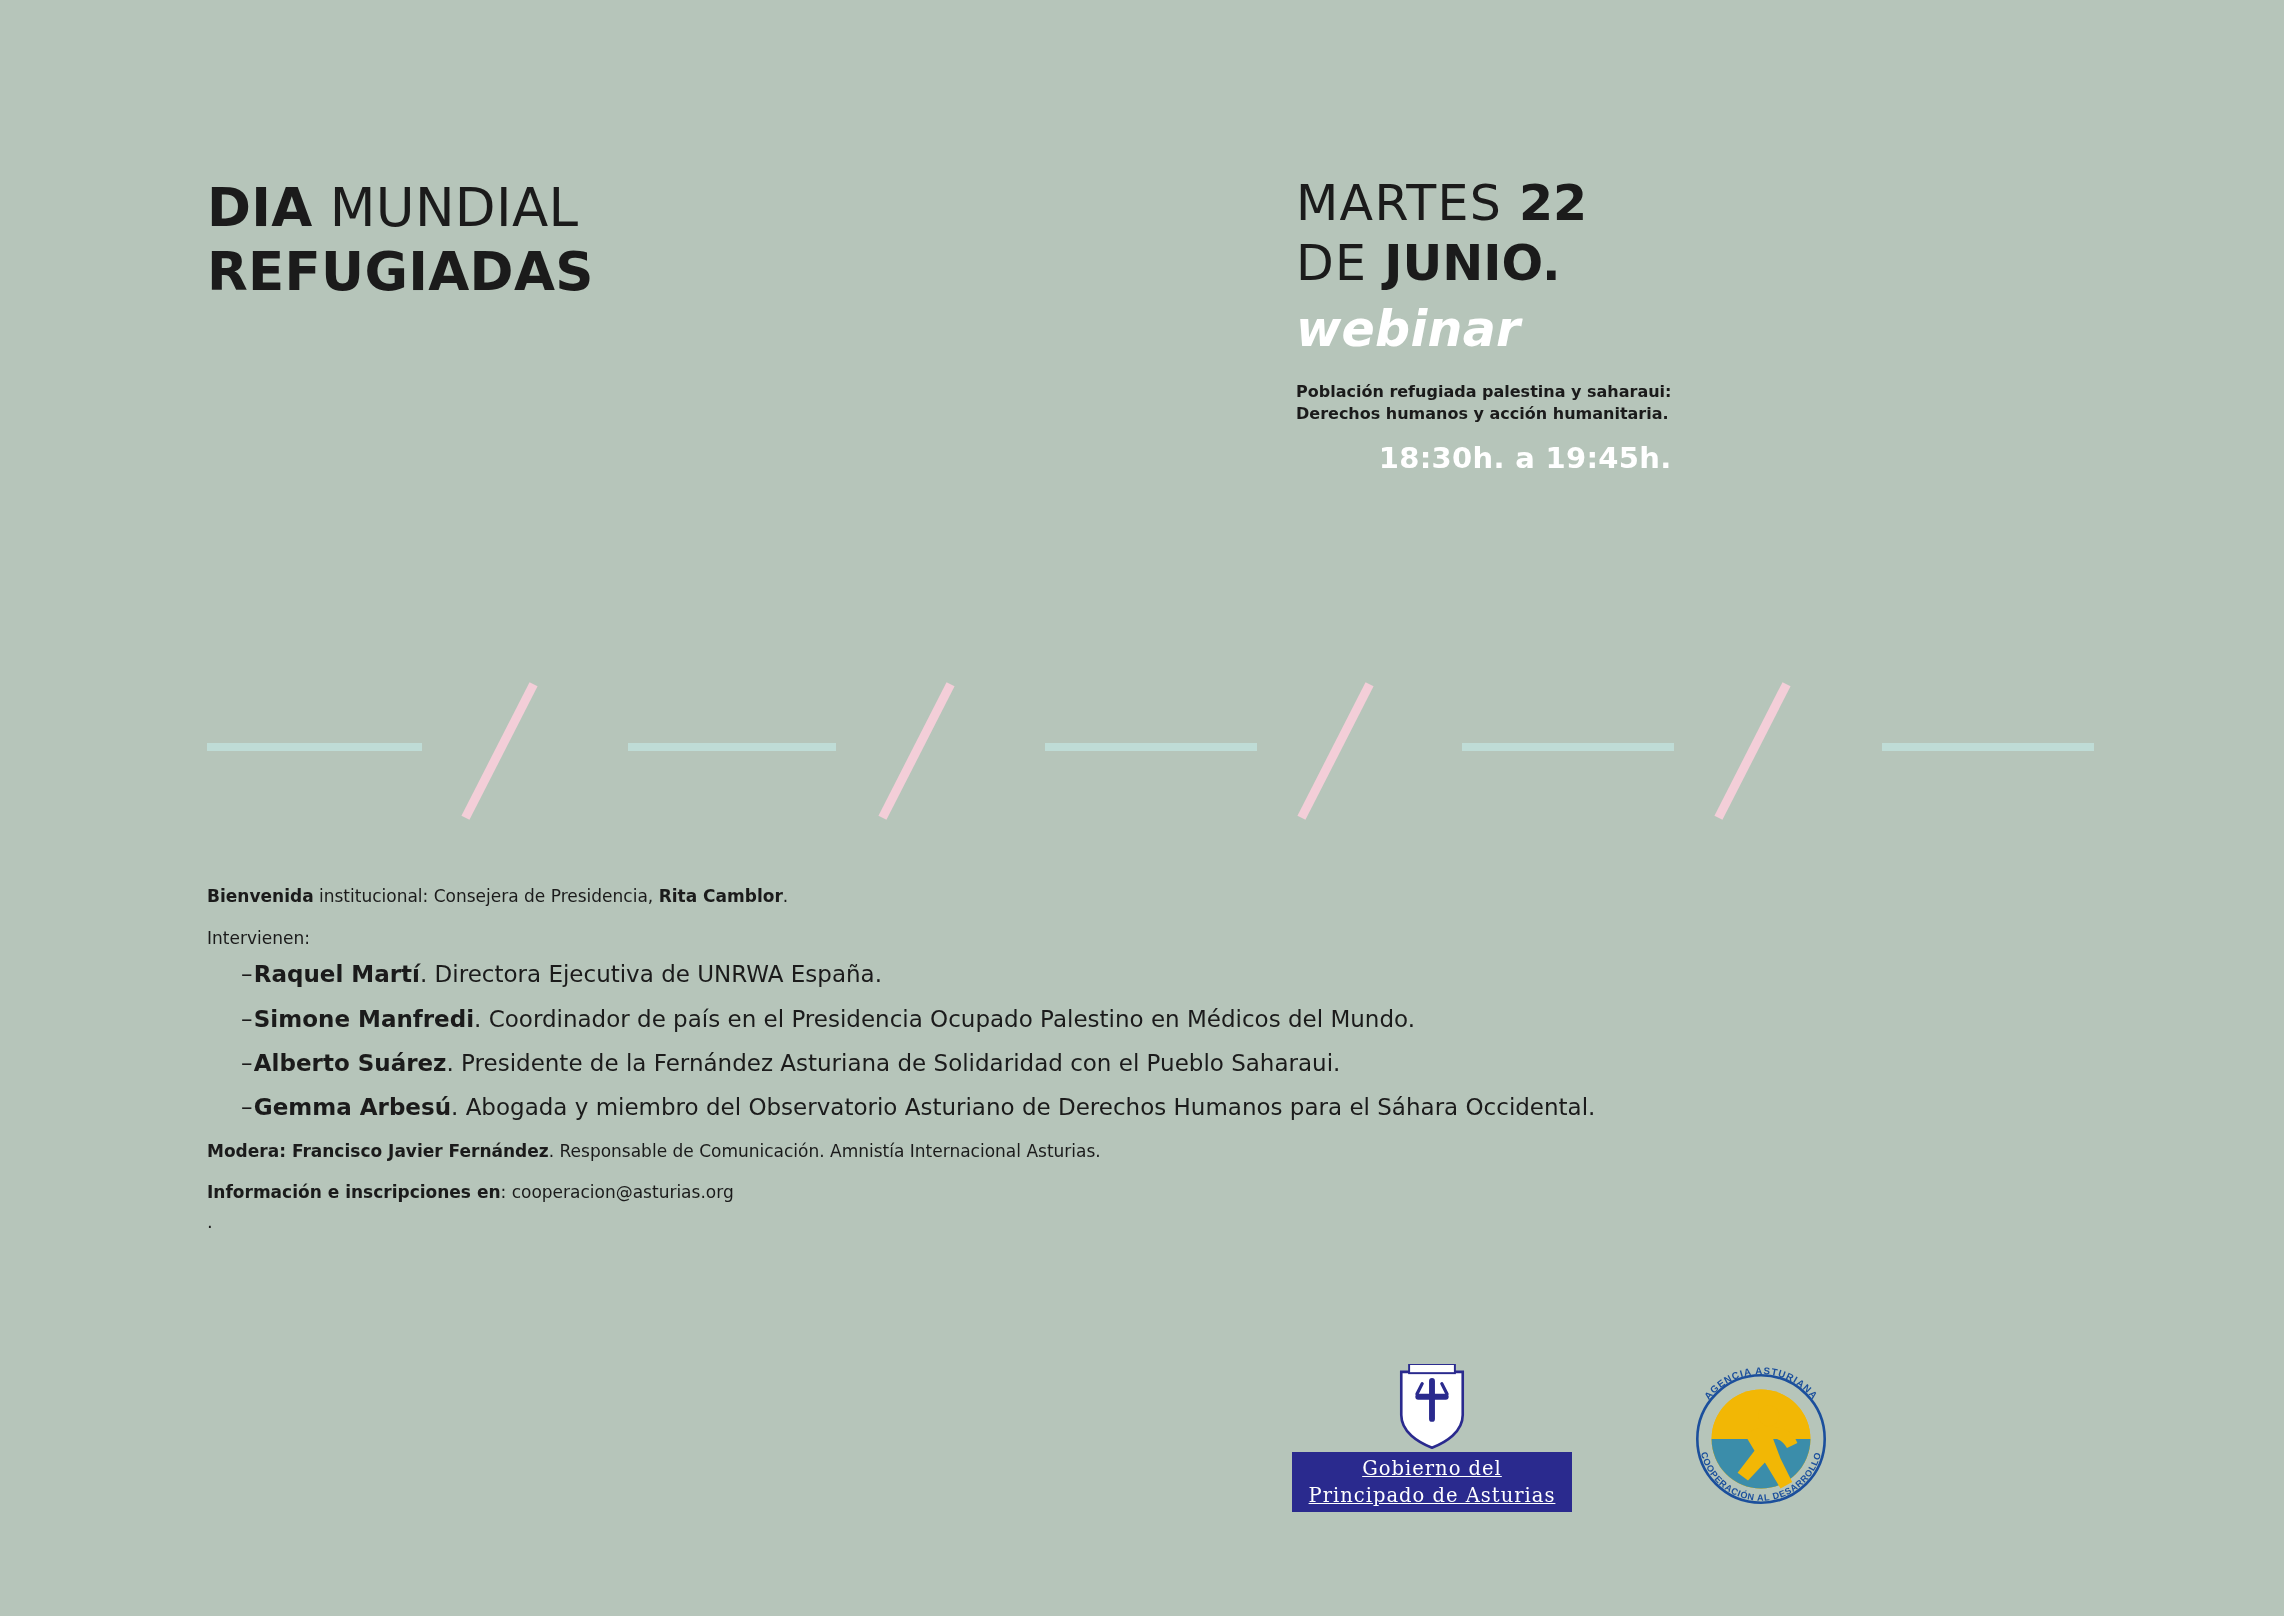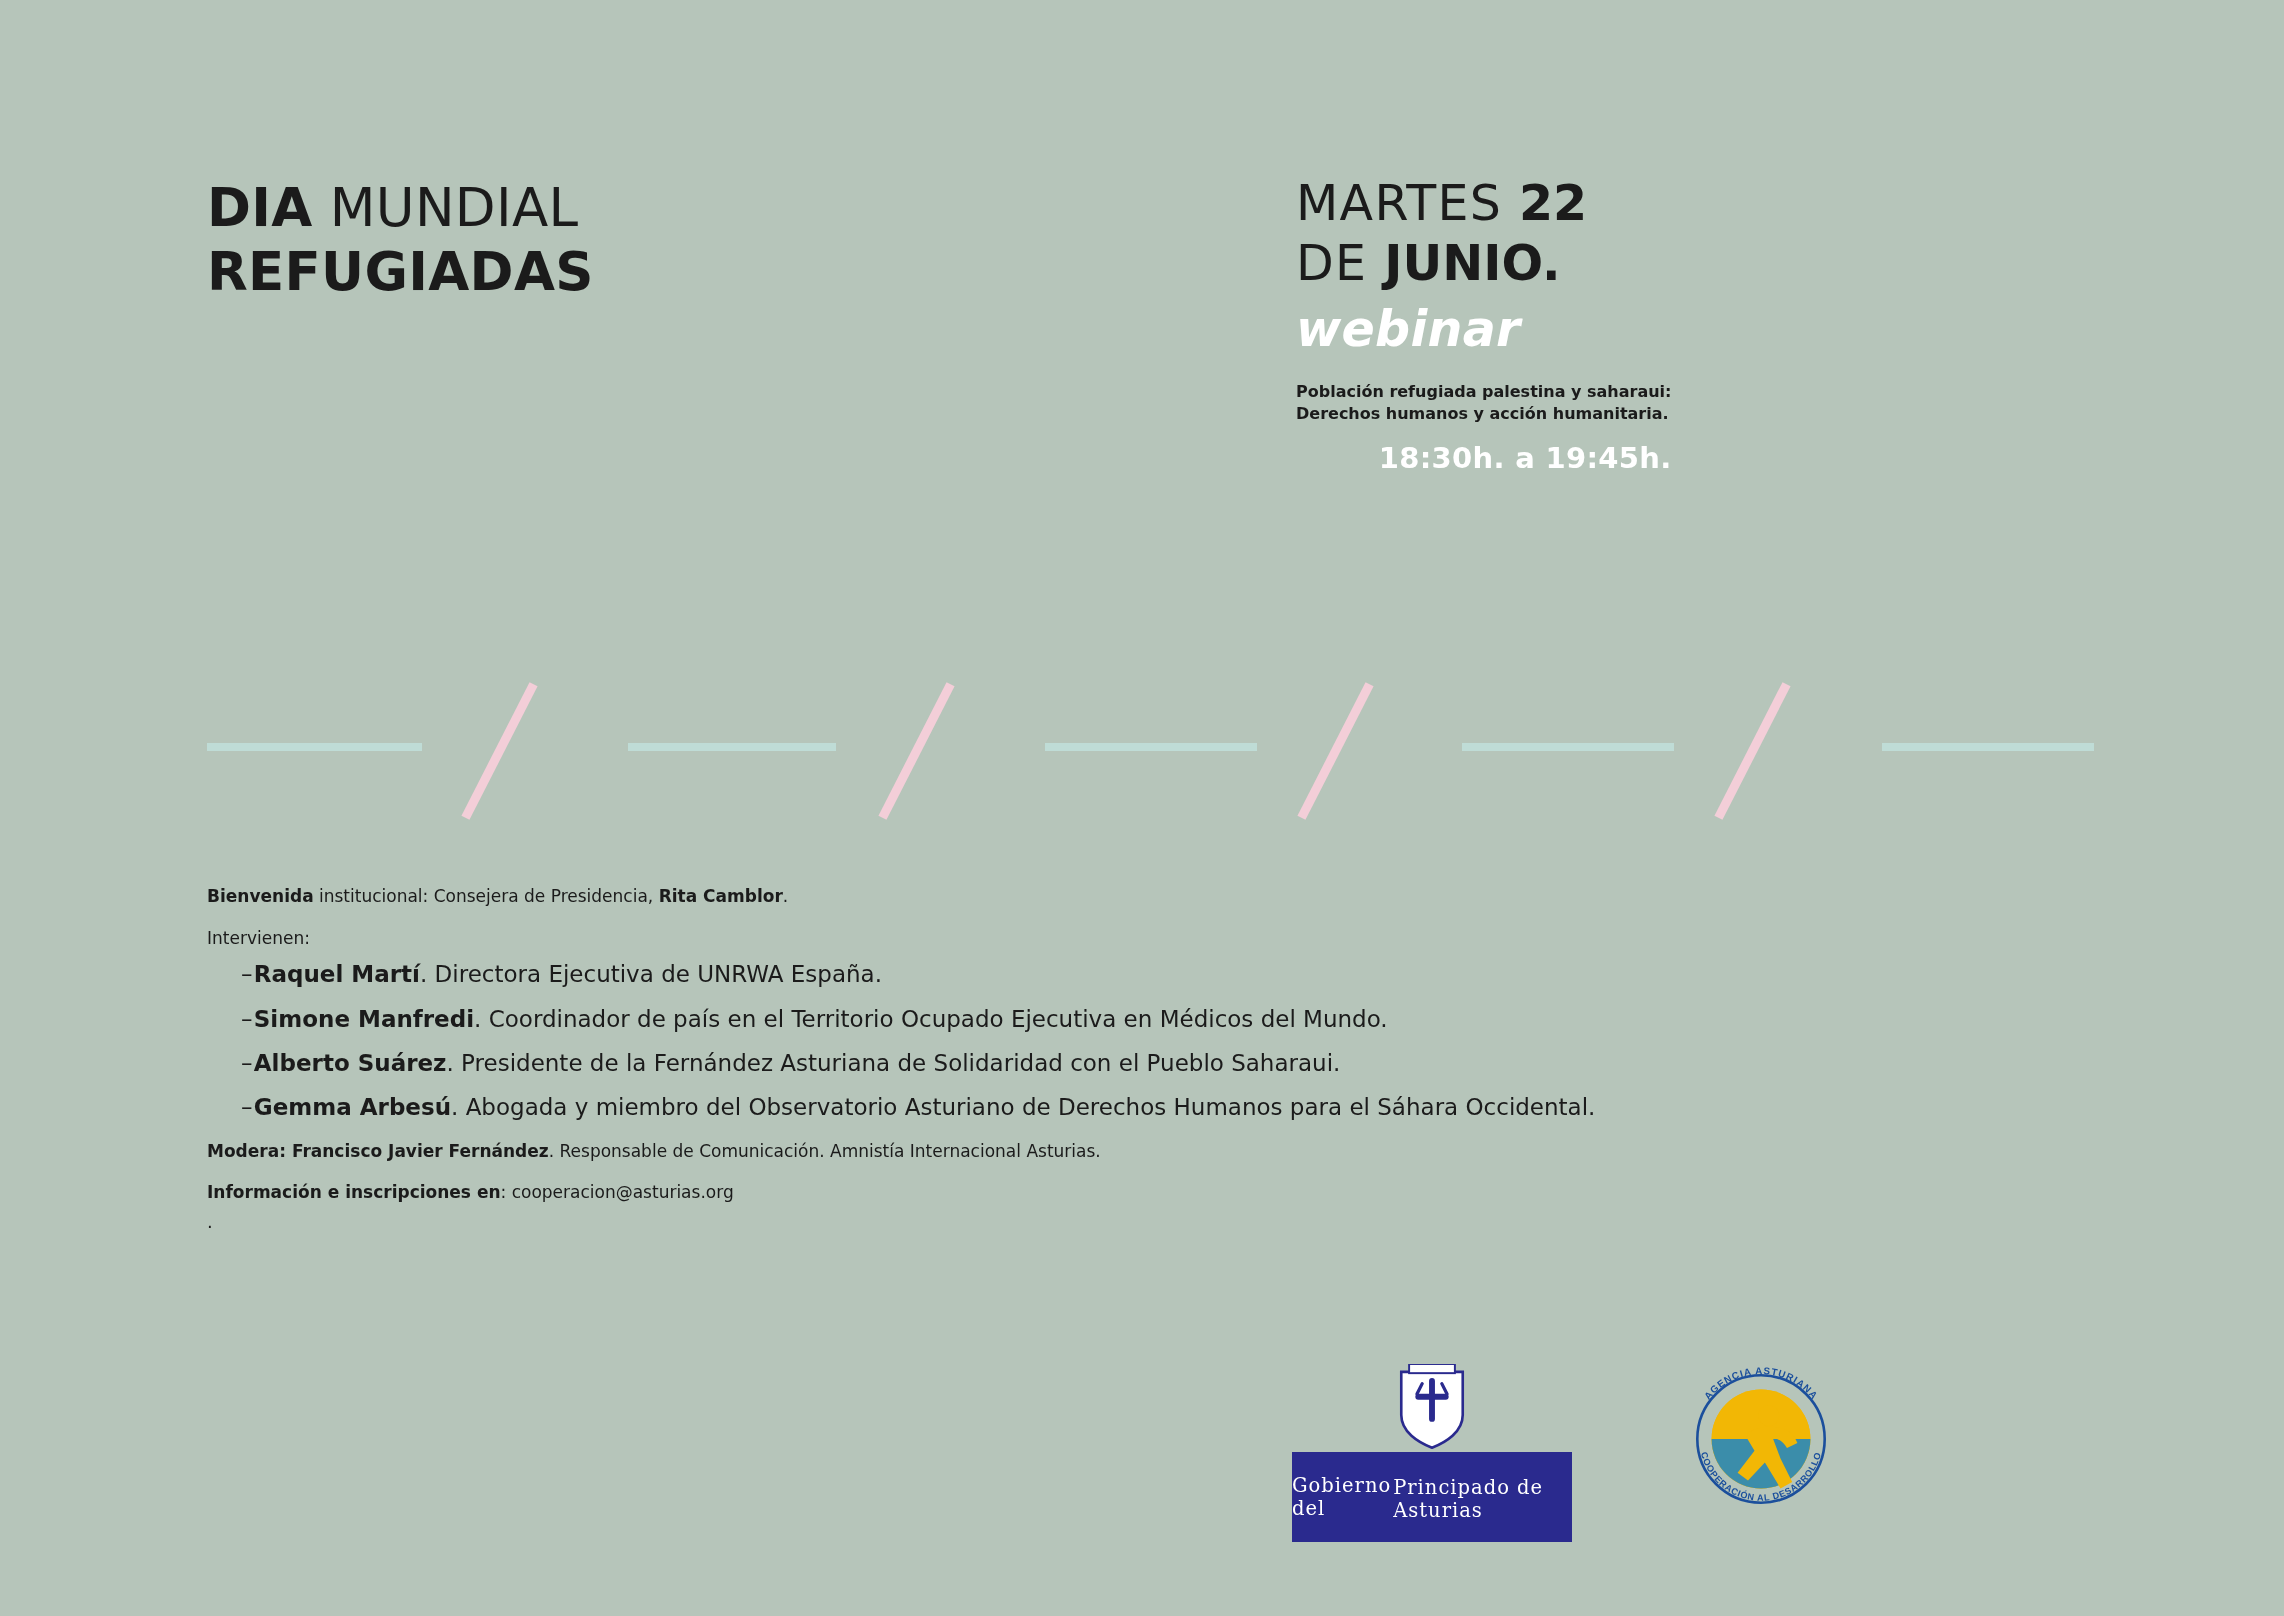--- a/index.html
+++ b/index.html
@@ -147,28 +147,30 @@
     left: 104px;
     top: 0;
     width: 72px;
     height: 85px;
   }
   .gob-bar {
     position: absolute;
     left: 0;
     top: 88px;
     width: 280px;
-    height: 90px;
+    height: 60px;
     background: #2a2a8e;
     display: flex;
+    flex-direction: column;
     align-items: center;
     justify-content: center;
     color: #ffffff;
     font-family: "DejaVu Serif", serif;
     letter-spacing: 1px;
+    text-decoration: underline;
   }
   .gob-bar .l1 { font-size: 19.5px; }
   .gob-bar .l2 { font-size: 19.5px; margin-top: 3.9px; }
 
   .agencia-logo {
     position: absolute;
     left: 378px;
     top: -16.3px;
     width: 182px;
     height: 182px;
@@ -221,21 +223,21 @@
       <b>Bienvenida</b><span> institucional: Consejera de Presidencia, </span><b>Rita Camblor</b><span>.</span>
     </div>
 
     <div class="p tight">Intervienen:</div>
 
     <div class="speaker-list">
       <div class="speaker">
         <span class="dashmark">–</span><b>Raquel Martí</b><span>. Directora Ejecutiva de UNRWA España.</span>
       </div>
       <div class="speaker">
-        <span class="dashmark">–</span><b>Simone Manfredi</b><span>. Coordinador de país en el Territorio Ocupado Ejecutiva en Médicos del Mundo.</span>
+        <span class="dashmark">–</span><b>Simone Manfredi</b><span>. Coordinador de país en el Presidencia Ocupado Palestino en Médicos del Mundo.</span>
       </div>
       <div class="speaker">
         <span class="dashmark">–</span><b>Alberto Suárez</b><span>. Presidente de la Fernández Asturiana de Solidaridad con el Pueblo Saharaui.</span>
       </div>
       <div class="speaker">
         <span class="dashmark">–</span><b>Gemma Arbesú</b><span>. Abogada y miembro del Observatorio Asturiano de Derechos Humanos para el Sáhara Occidental.</span>
       </div>
     </div>
 
     <div class="p">

